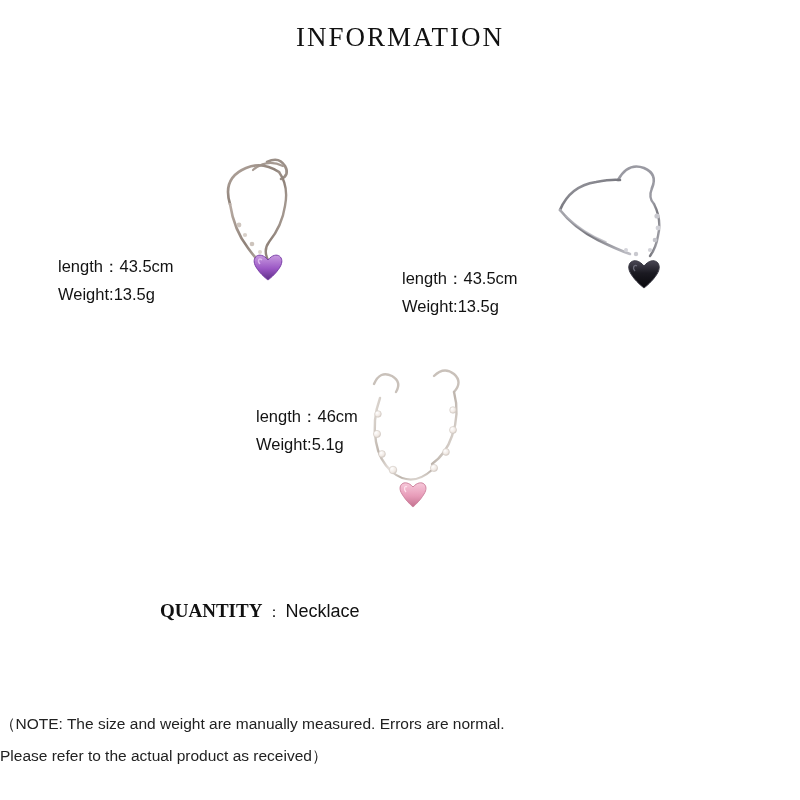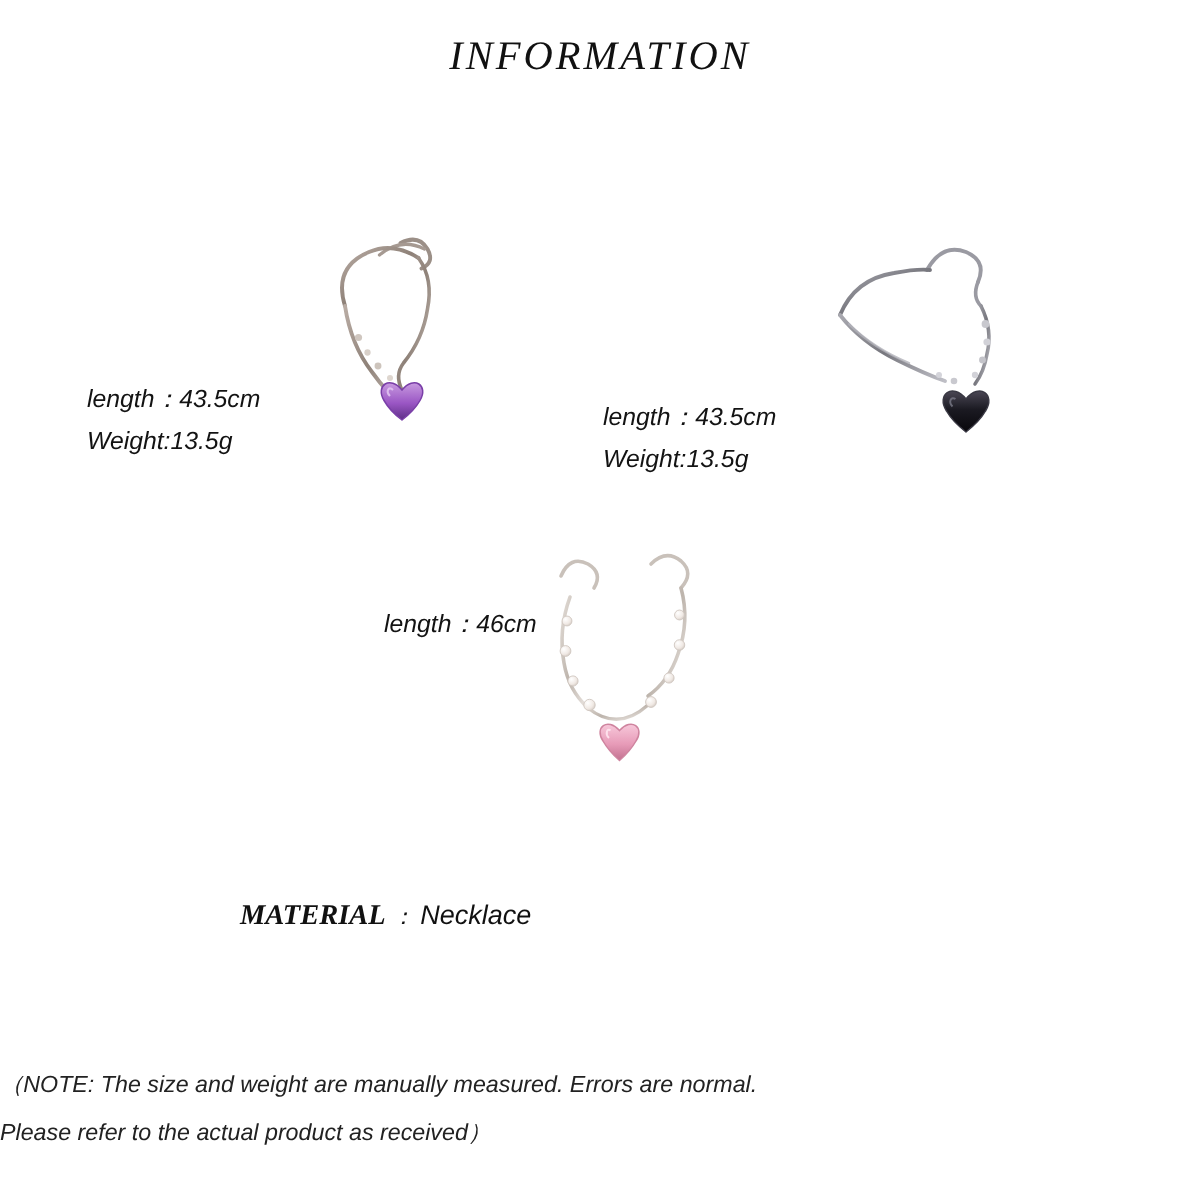--- a/index.html
+++ b/index.html
@@ -13,21 +13,20 @@
     font-family: "Liberation Sans", sans-serif;
     color: #1a1a1a;
     overflow: hidden;
     position: relative;
   }
 
   .page {
     position: relative;
     width: 800px;
     height: 800px;
-    font-style: italic;
   }
 
   .title {
     position: absolute;
     top: 22px;
     left: 0;
     width: 800px;
     text-align: center;
     font-family: "Liberation Serif", serif;
     font-size: 27px;
@@ -218,24 +217,25 @@
       <circle cx="84" cy="106" r="3.6" fill="url(#prl)" stroke="#cfc6bf" stroke-width=".6"></circle>
 
       <g transform="translate(63,122)">
         <path d="M0 3 C -8 -6 -17 1 -11 10 C -7 17 0 23 0 23 C 0 23 7 17 11 10 C 17 1 8 -6 0 3 Z" fill="url(#st3)" stroke="#cf849f" stroke-width="1"></path>
         <path d="M-6 3 C -8 1 -10 5 -7 8" fill="none" stroke="#ffe6f0" stroke-width="1.3" opacity="0.9"></path>
       </g>
     </svg>
 
     <div class="spec" style="left:256px;top:402px;">
       <span class="row">length：46cm</span>
+      <span class="row">Weight:5.1g</span>
     </div>
   </div>
 
   <div class="meta" style="left:160px;top:600px;">
-    <span class="key">MATERIAL</span><span class="sep">：</span><span class="val">Necklace</span>
+    <span class="key">QUANTITY</span><span class="sep">：</span><span class="val">Necklace</span>
   </div>
 
 
   <div class="note" style="top:708px;">（NOTE: The size and weight are manually measured. Errors are normal.</div>
   <div class="note" style="top:740px;">Please refer to the actual product as received）</div>
 
 </div>
 
 </body></html>

